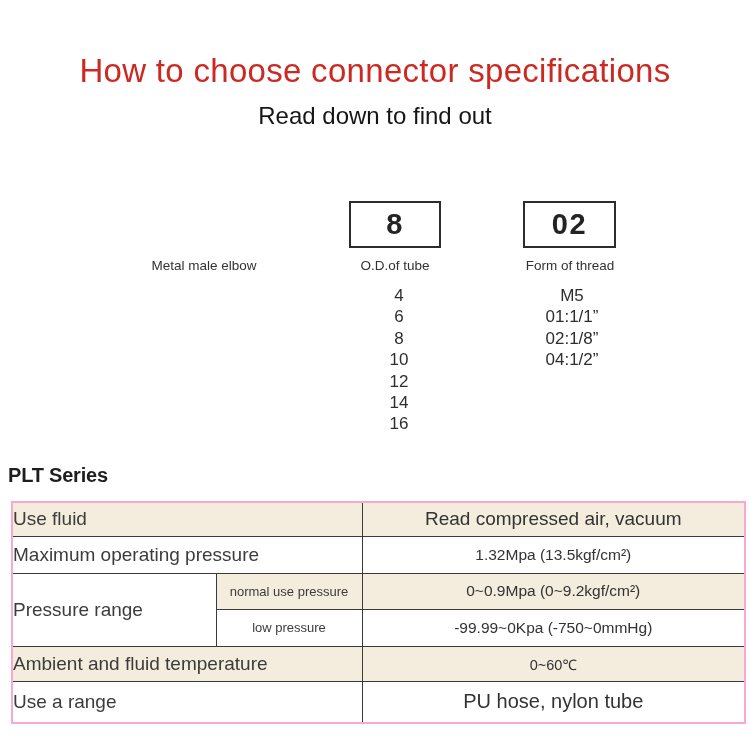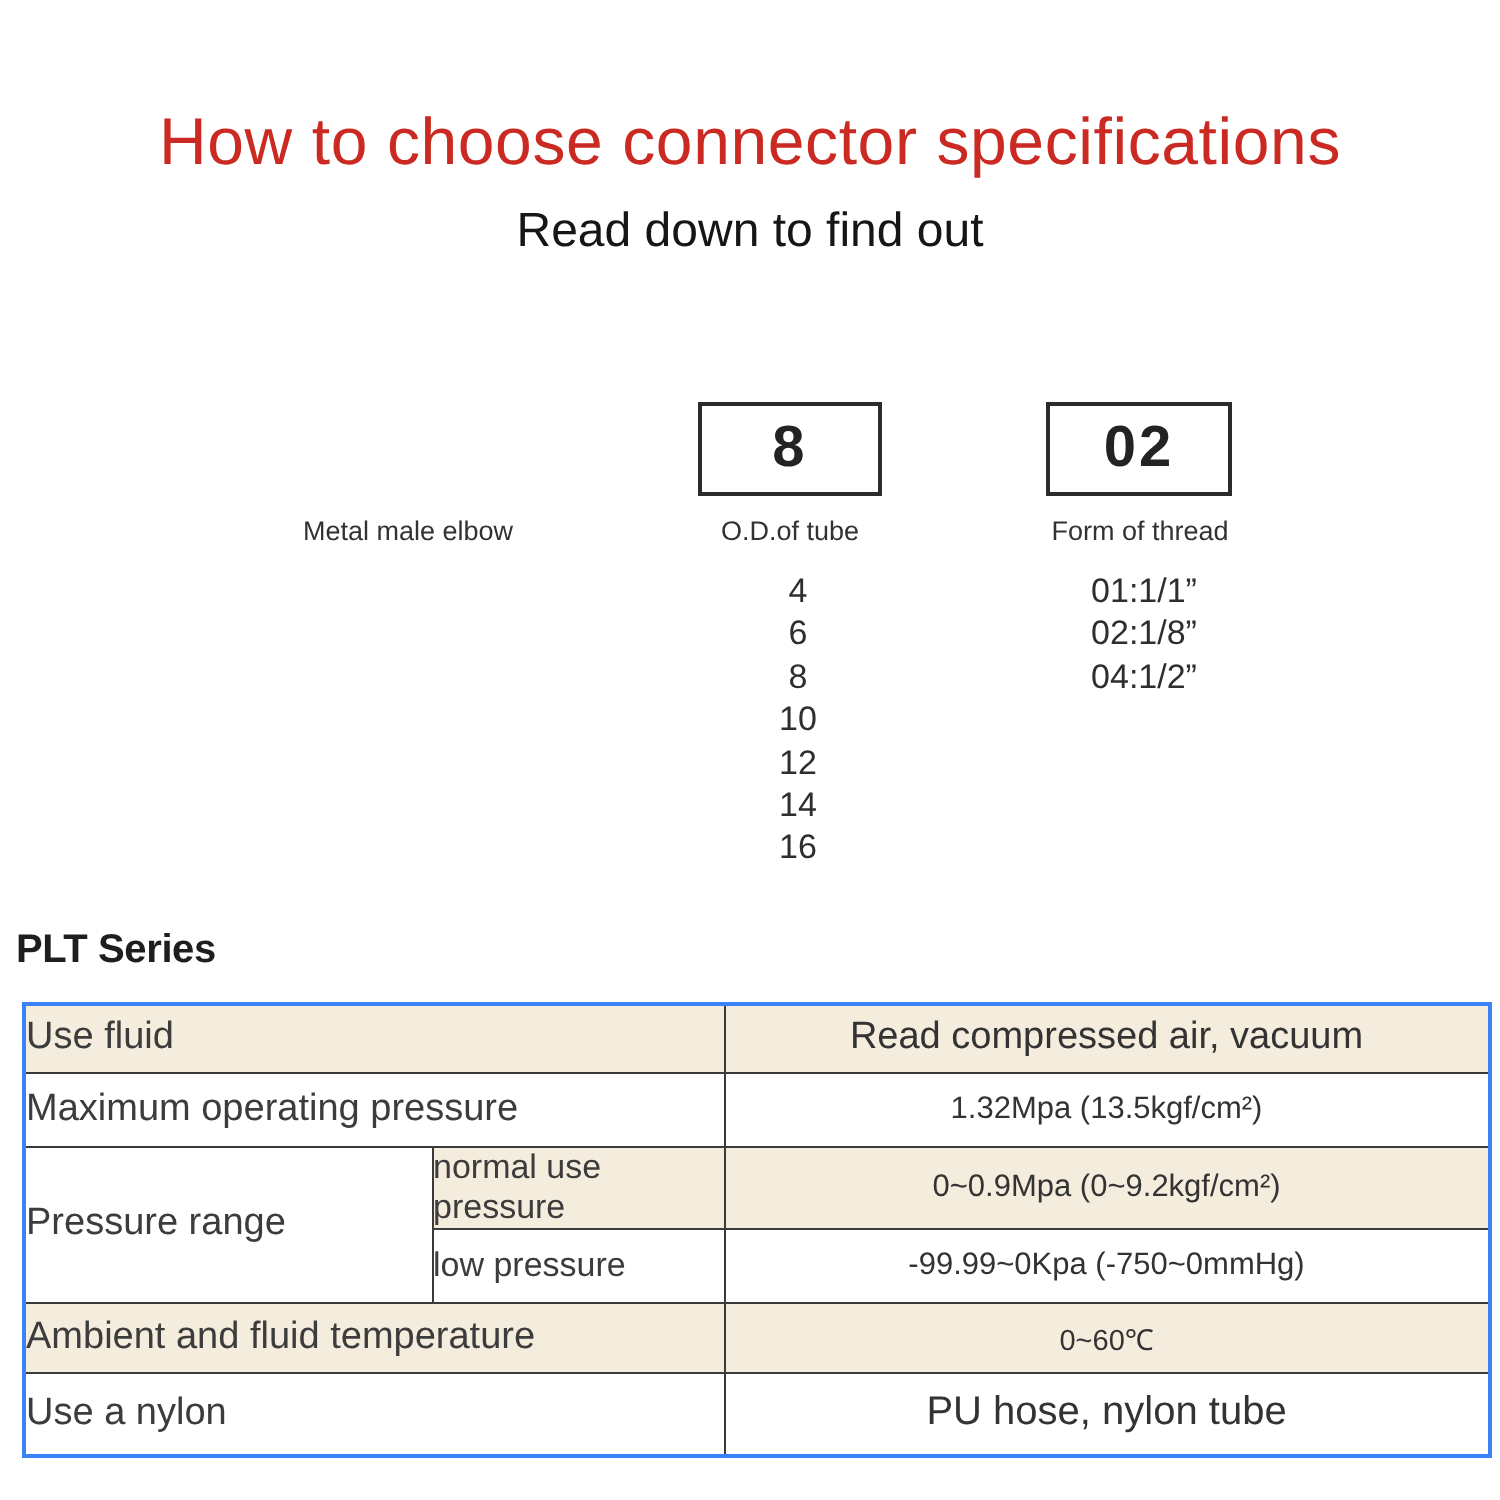--- a/index.html
+++ b/index.html
@@ -43,26 +43,26 @@
   .thread-options { left:512px; width:120px; }
 
   
   .series-heading {
     position:absolute; left:8px; top:464px;
     font-size:20px; font-weight:bold; color:#1e1e1e; letter-spacing:-0.2px;
   }
   table.spec {
     position:absolute; left:11px; top:501px; width:733px;
     border-collapse:collapse; table-layout:fixed; background:#fff;
-    border:2px solid #3b82f6;
+    border:2px solid #f9a8d4;
   }
   table.spec td { border:1px solid #3a3a3a; padding:0; vertical-align:middle; }
   .beige { background:#f4ecdd; }
   .lbl   { font-size:19px; padding-left:13px; color:#3c3c3c; }
-  .sub   { font-size:17px; color:#3c3c3c; }
+  .sub   { font-size:13px; text-align:center; color:#3c3c3c; }
   .val   { text-align:center; color:#333333; }
   .v-lg  { font-size:19px; }
   .v-md  { font-size:15.5px; }
   .v-sm  { font-size:14.5px; }
   .v-xl  { font-size:20px;margin-left:28px; }
 </style>
 </head>
 <body>
 
 <div class="canvas">
@@ -84,20 +84,21 @@
   <div class="options tube-options">
     <div>4</div>
     <div>6</div>
     <div>8</div>
     <div>10</div>
     <div>12</div>
     <div>14</div>
     <div>16</div>
   </div>
   <div class="options thread-options">
+    <div>M5</div>
     <div>01:1/1”</div>
     <div>02:1/8”</div>
     <div>04:1/2”</div>
   </div>
 
   <div class="series-heading">PLT Series</div>
 
   <table class="spec">
     <colgroup>
         <col style="width:204px">
@@ -120,19 +121,19 @@
     </tr>
     <tr style="height:37px">
       <td class="sub">low pressure</td>
       <td class="val v-md">-99.99~0Kpa (-750~0mmHg)</td>
     </tr>
     <tr style="height:35px">
       <td colspan="2" class="lbl beige">Ambient and fluid temperature</td>
       <td class="val v-sm beige">0~60℃</td>
     </tr>
     <tr style="height:42px">
-      <td colspan="2" class="lbl">Use a nylon</td>
+      <td colspan="2" class="lbl">Use a range</td>
       <td class="val v-xl">PU hose, nylon tube</td>
     </tr>
   </tbody>
     </table>
 
 </div>
 
 </body></html>

